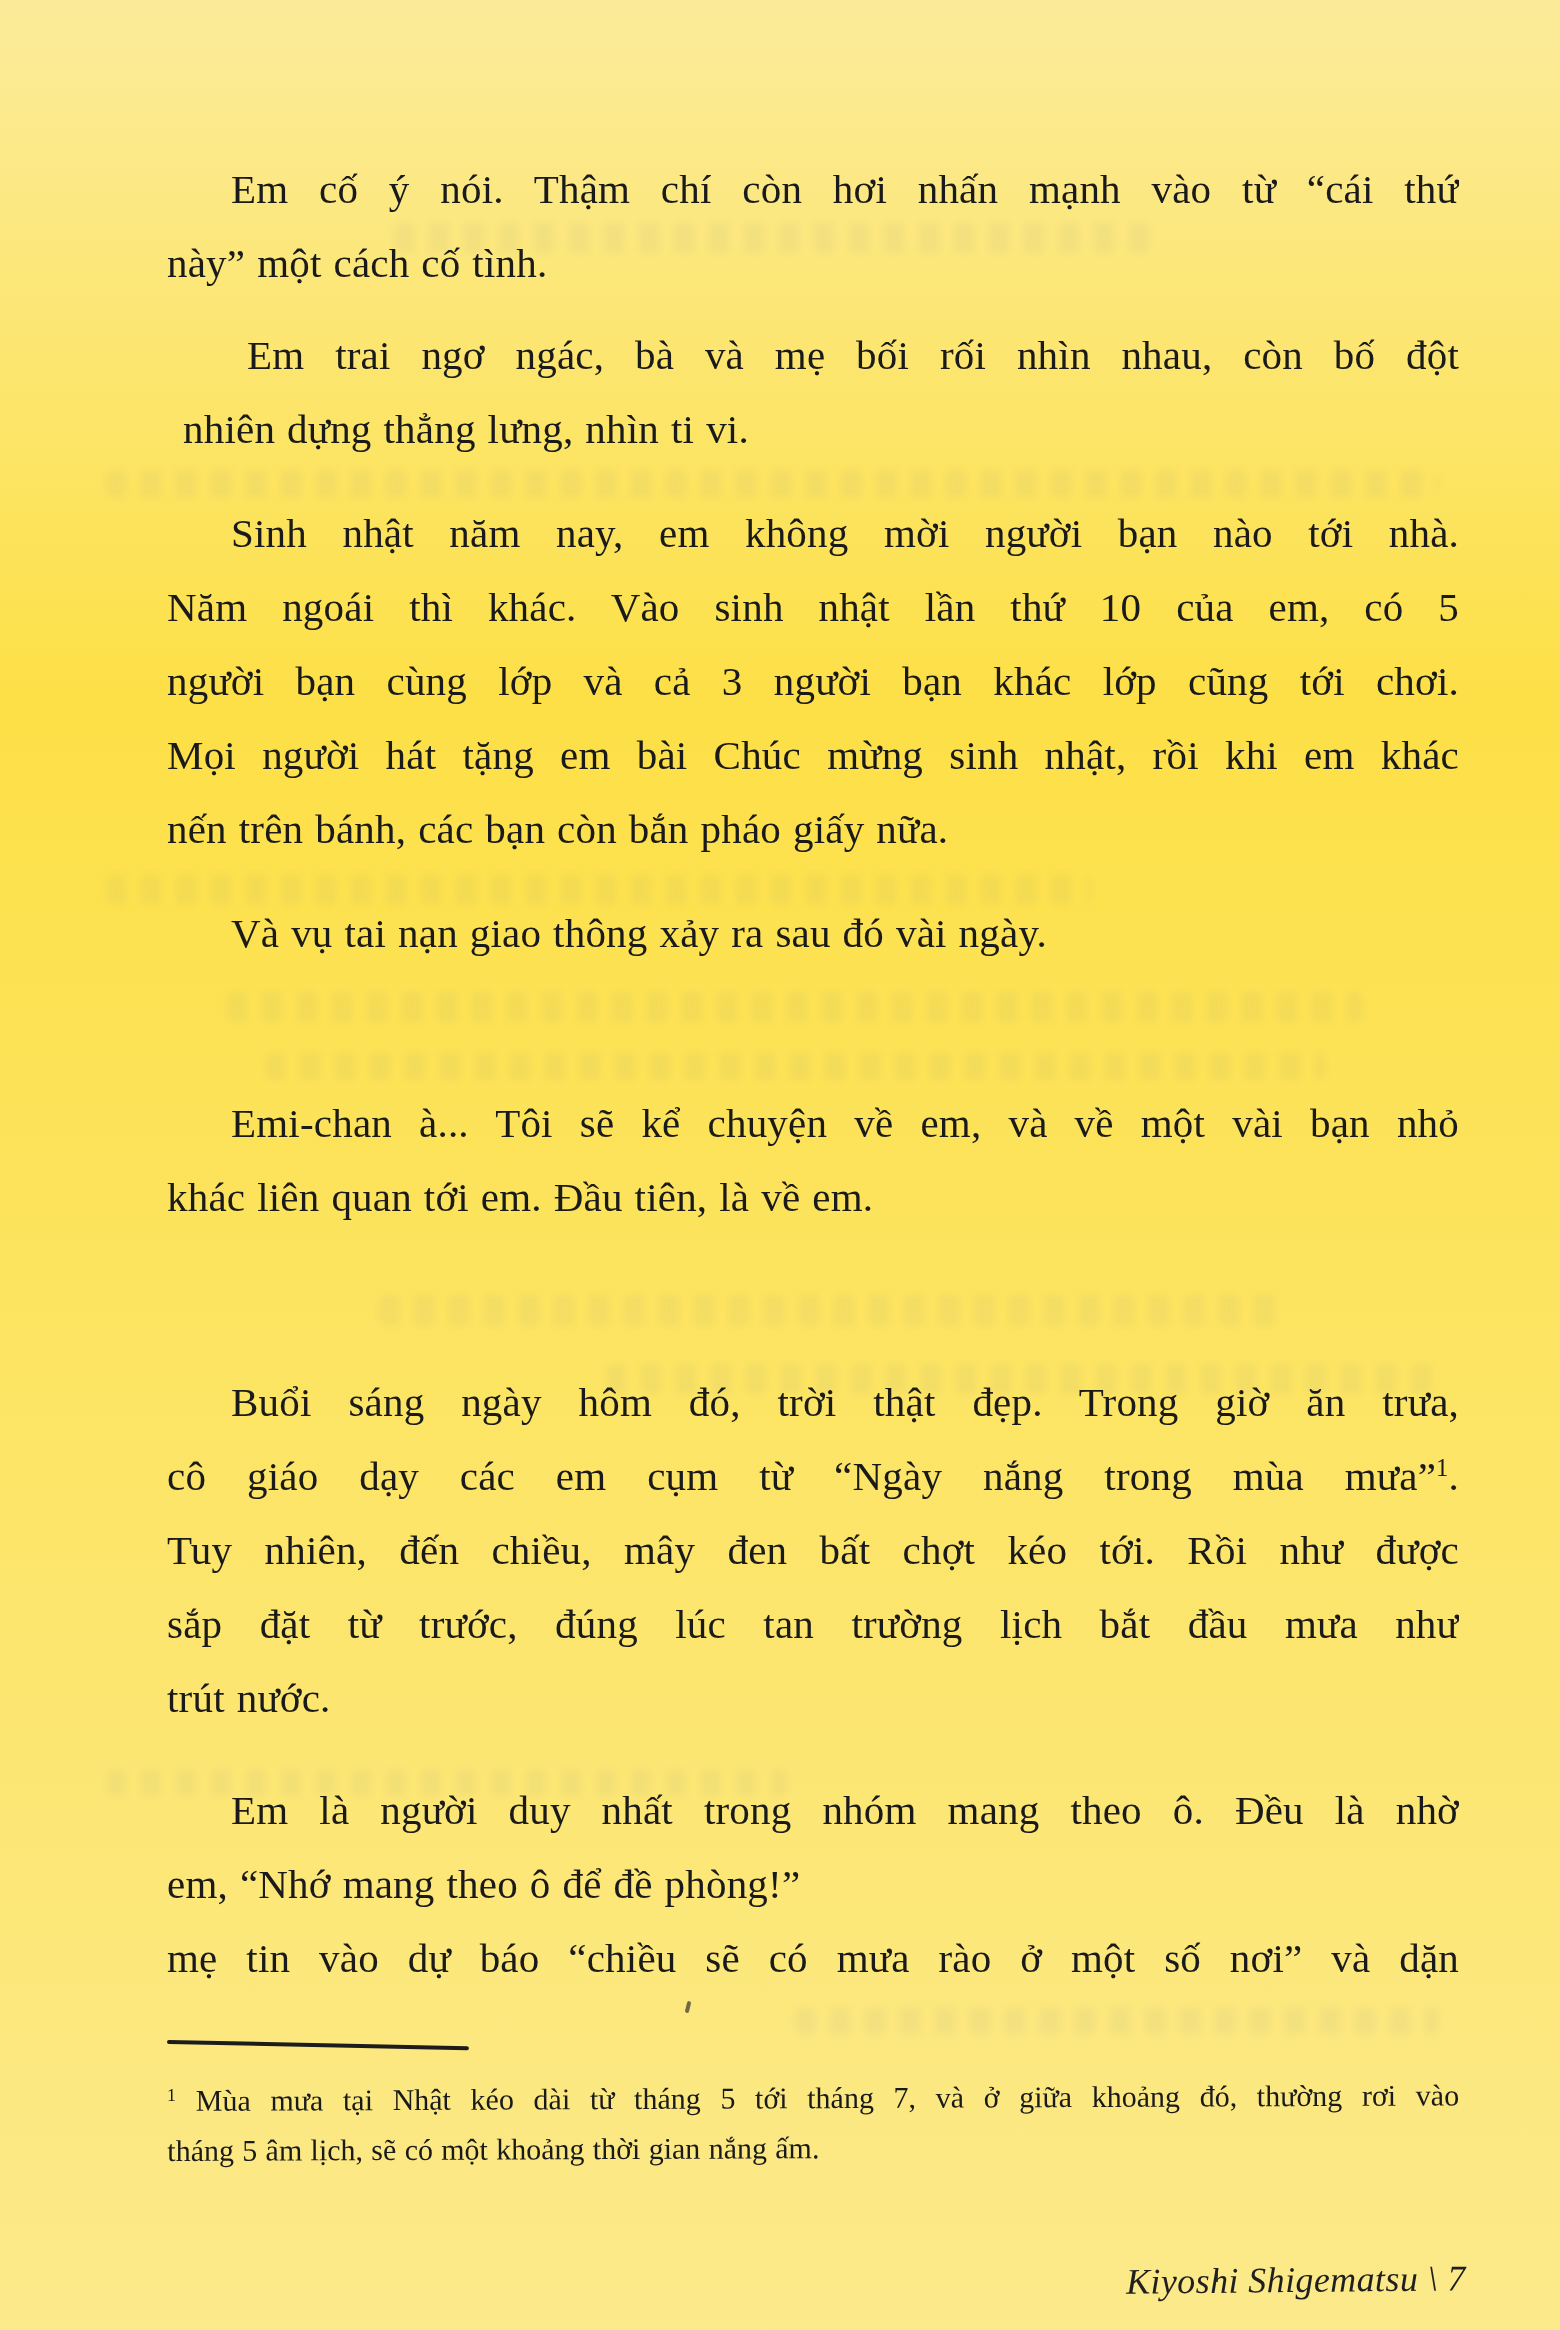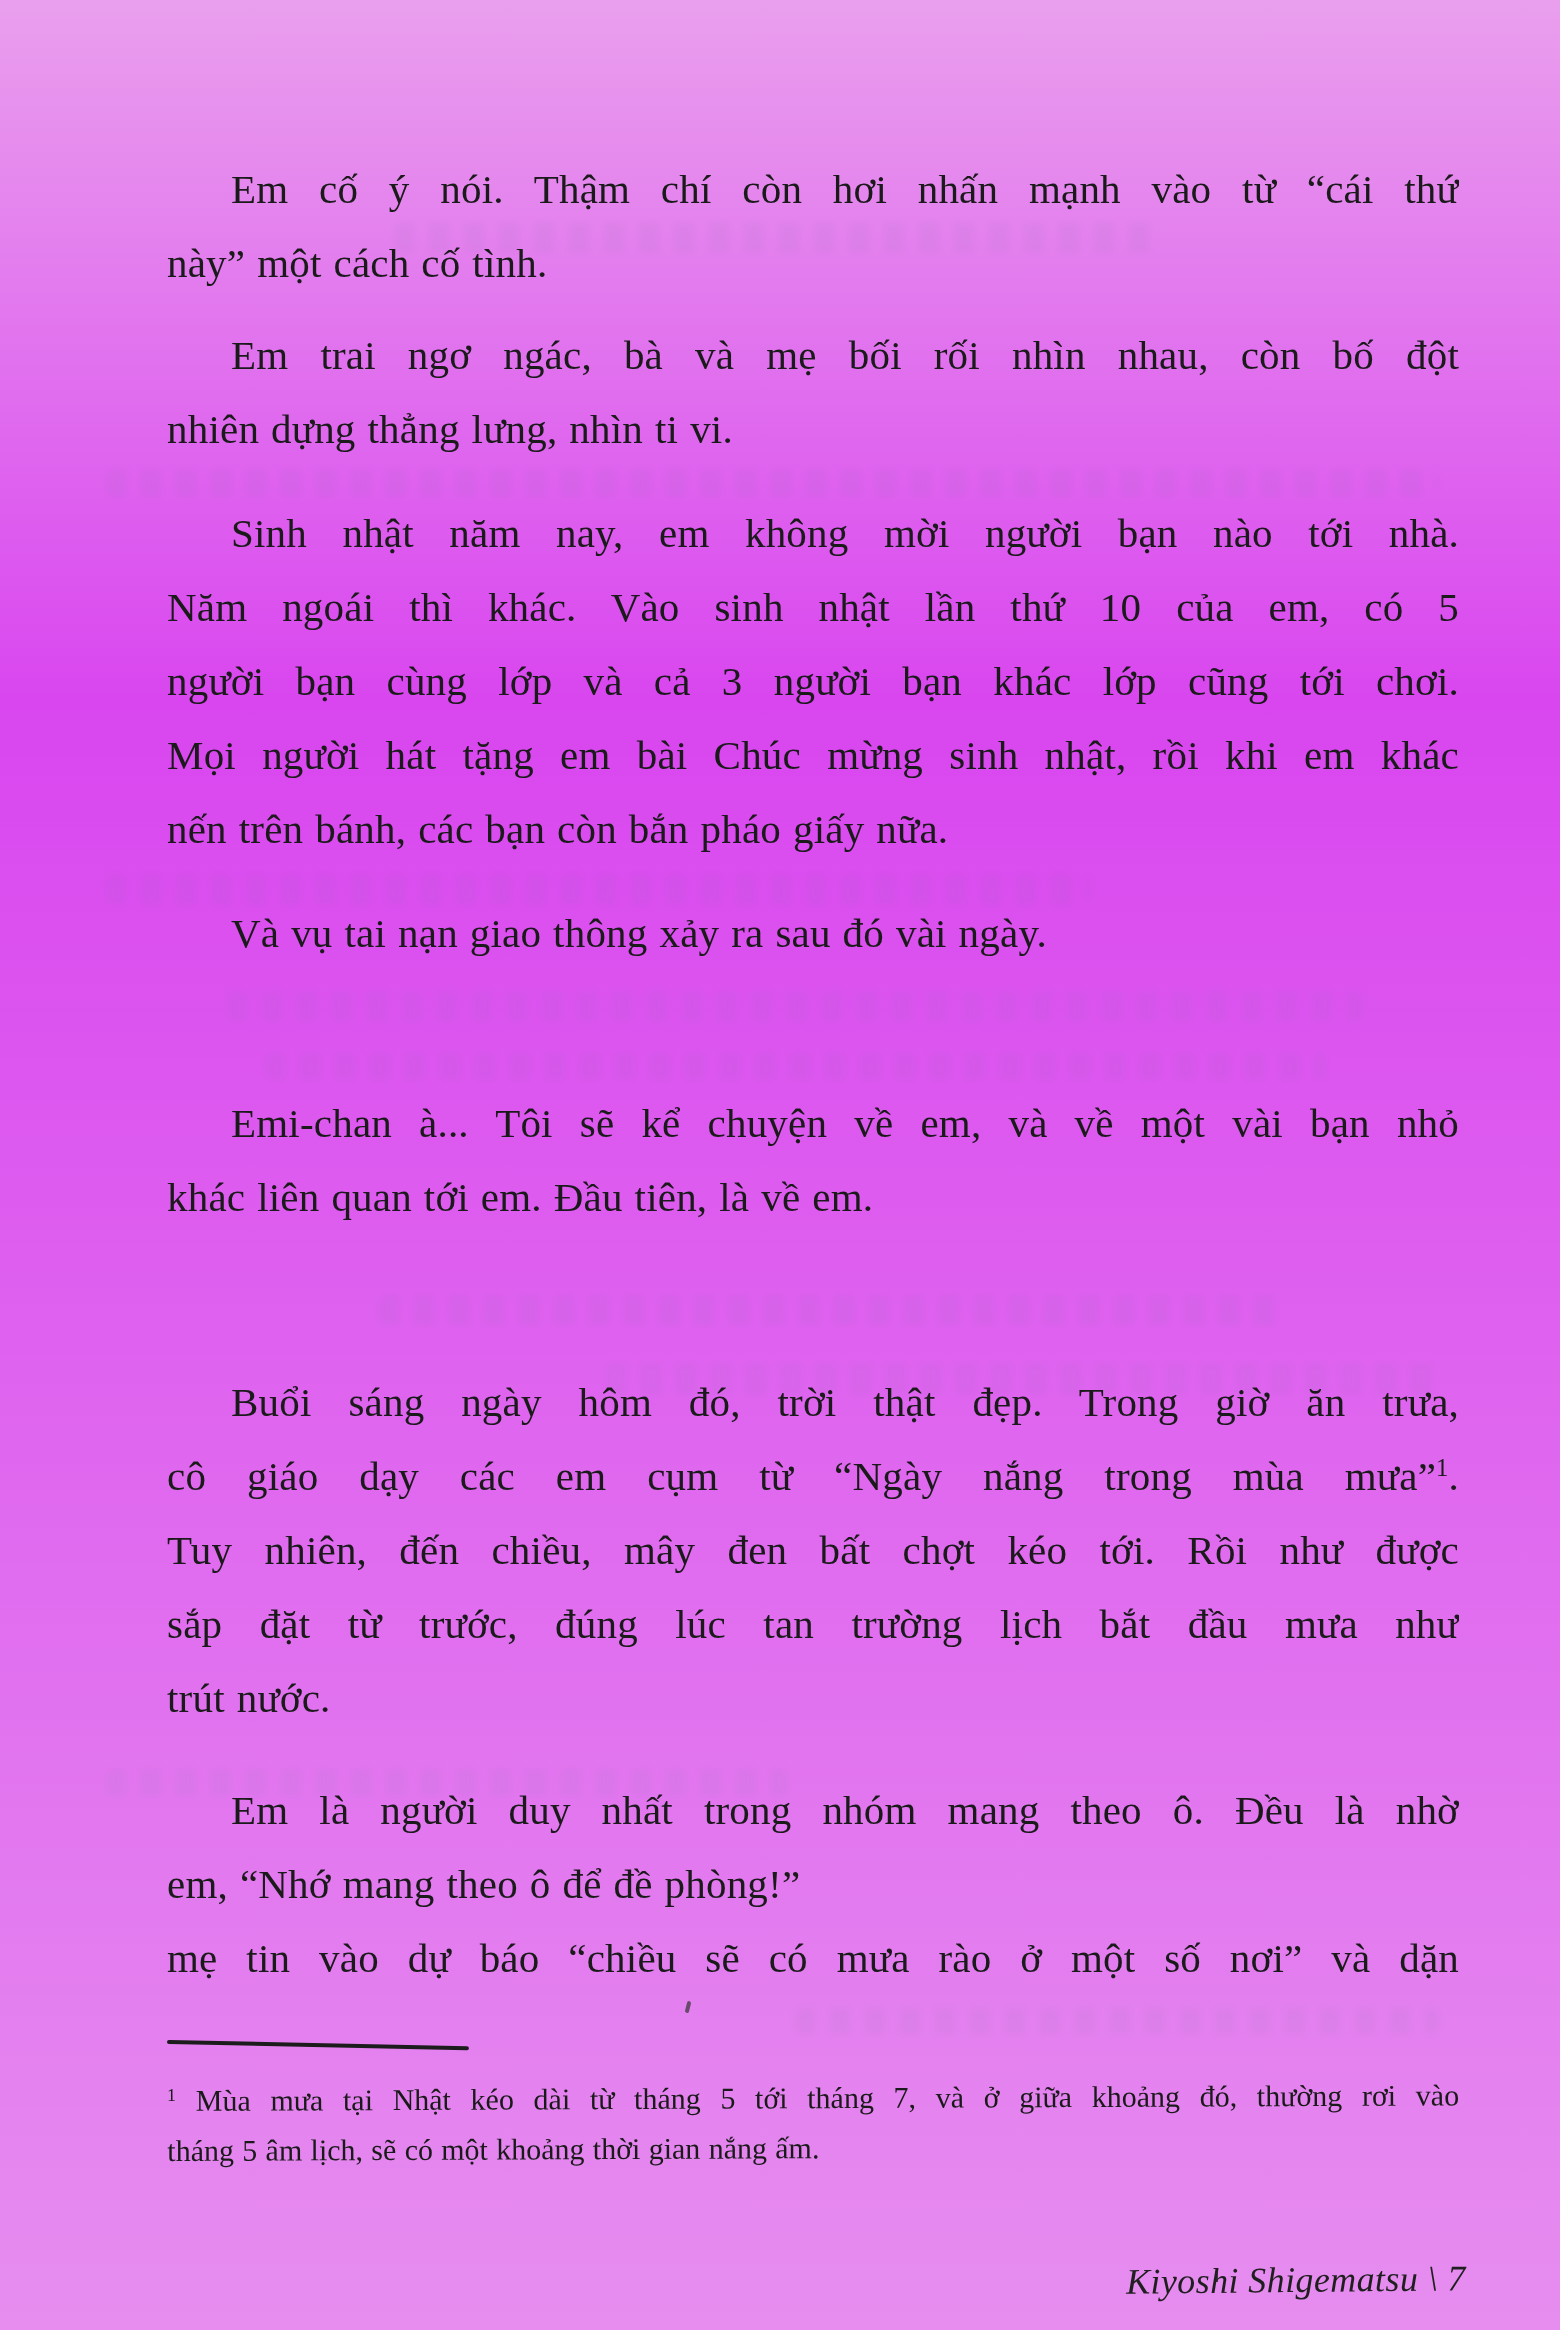--- a/index.html
+++ b/index.html
@@ -1,30 +1,30 @@
 <!DOCTYPE html>
 <html lang="vi" style="font-size:12px"><head>
 <meta charset="utf-8">
 <style>
   html,body { margin:0; padding:0; background:#d9d9d9; }
   .page {
     position:relative; width:1561px; height:2330px;
-    background:#d946ef;
+    background:#fde047;
     overflow:hidden;
     font-family:"Liberation Serif", serif;
     color:#1a1a1a;
   }
   
   .page::before{
     content:""; position:absolute; inset:0; pointer-events:none;
     background:linear-gradient(180deg, rgba(250,247,236,.5) 0%, rgba(255,255,255,0) 30%, rgba(250,248,240,.4) 100%);
   }
   .text-block { position:absolute; left:167px; top:152px; width:1292px; }
   .para { margin:0; }
-  .gap-sm  { margin-top:18px; }
+  .gap-sm  { margin-top:18px;margin-left:16px; }
   .gap-md  { margin-top:30px; }
   .gap-lg  { margin-top:38px; }
   .gap-xl  { margin-top:116px; }
   .gap-xxl { margin-top:131px; }
   .line {
     height:74px; line-height:74px; font-size:41px;
     text-align:justify; overflow:hidden;
     letter-spacing:0.2px; word-spacing:1.5px;
   }
   .line.just { text-align-last:justify; }

